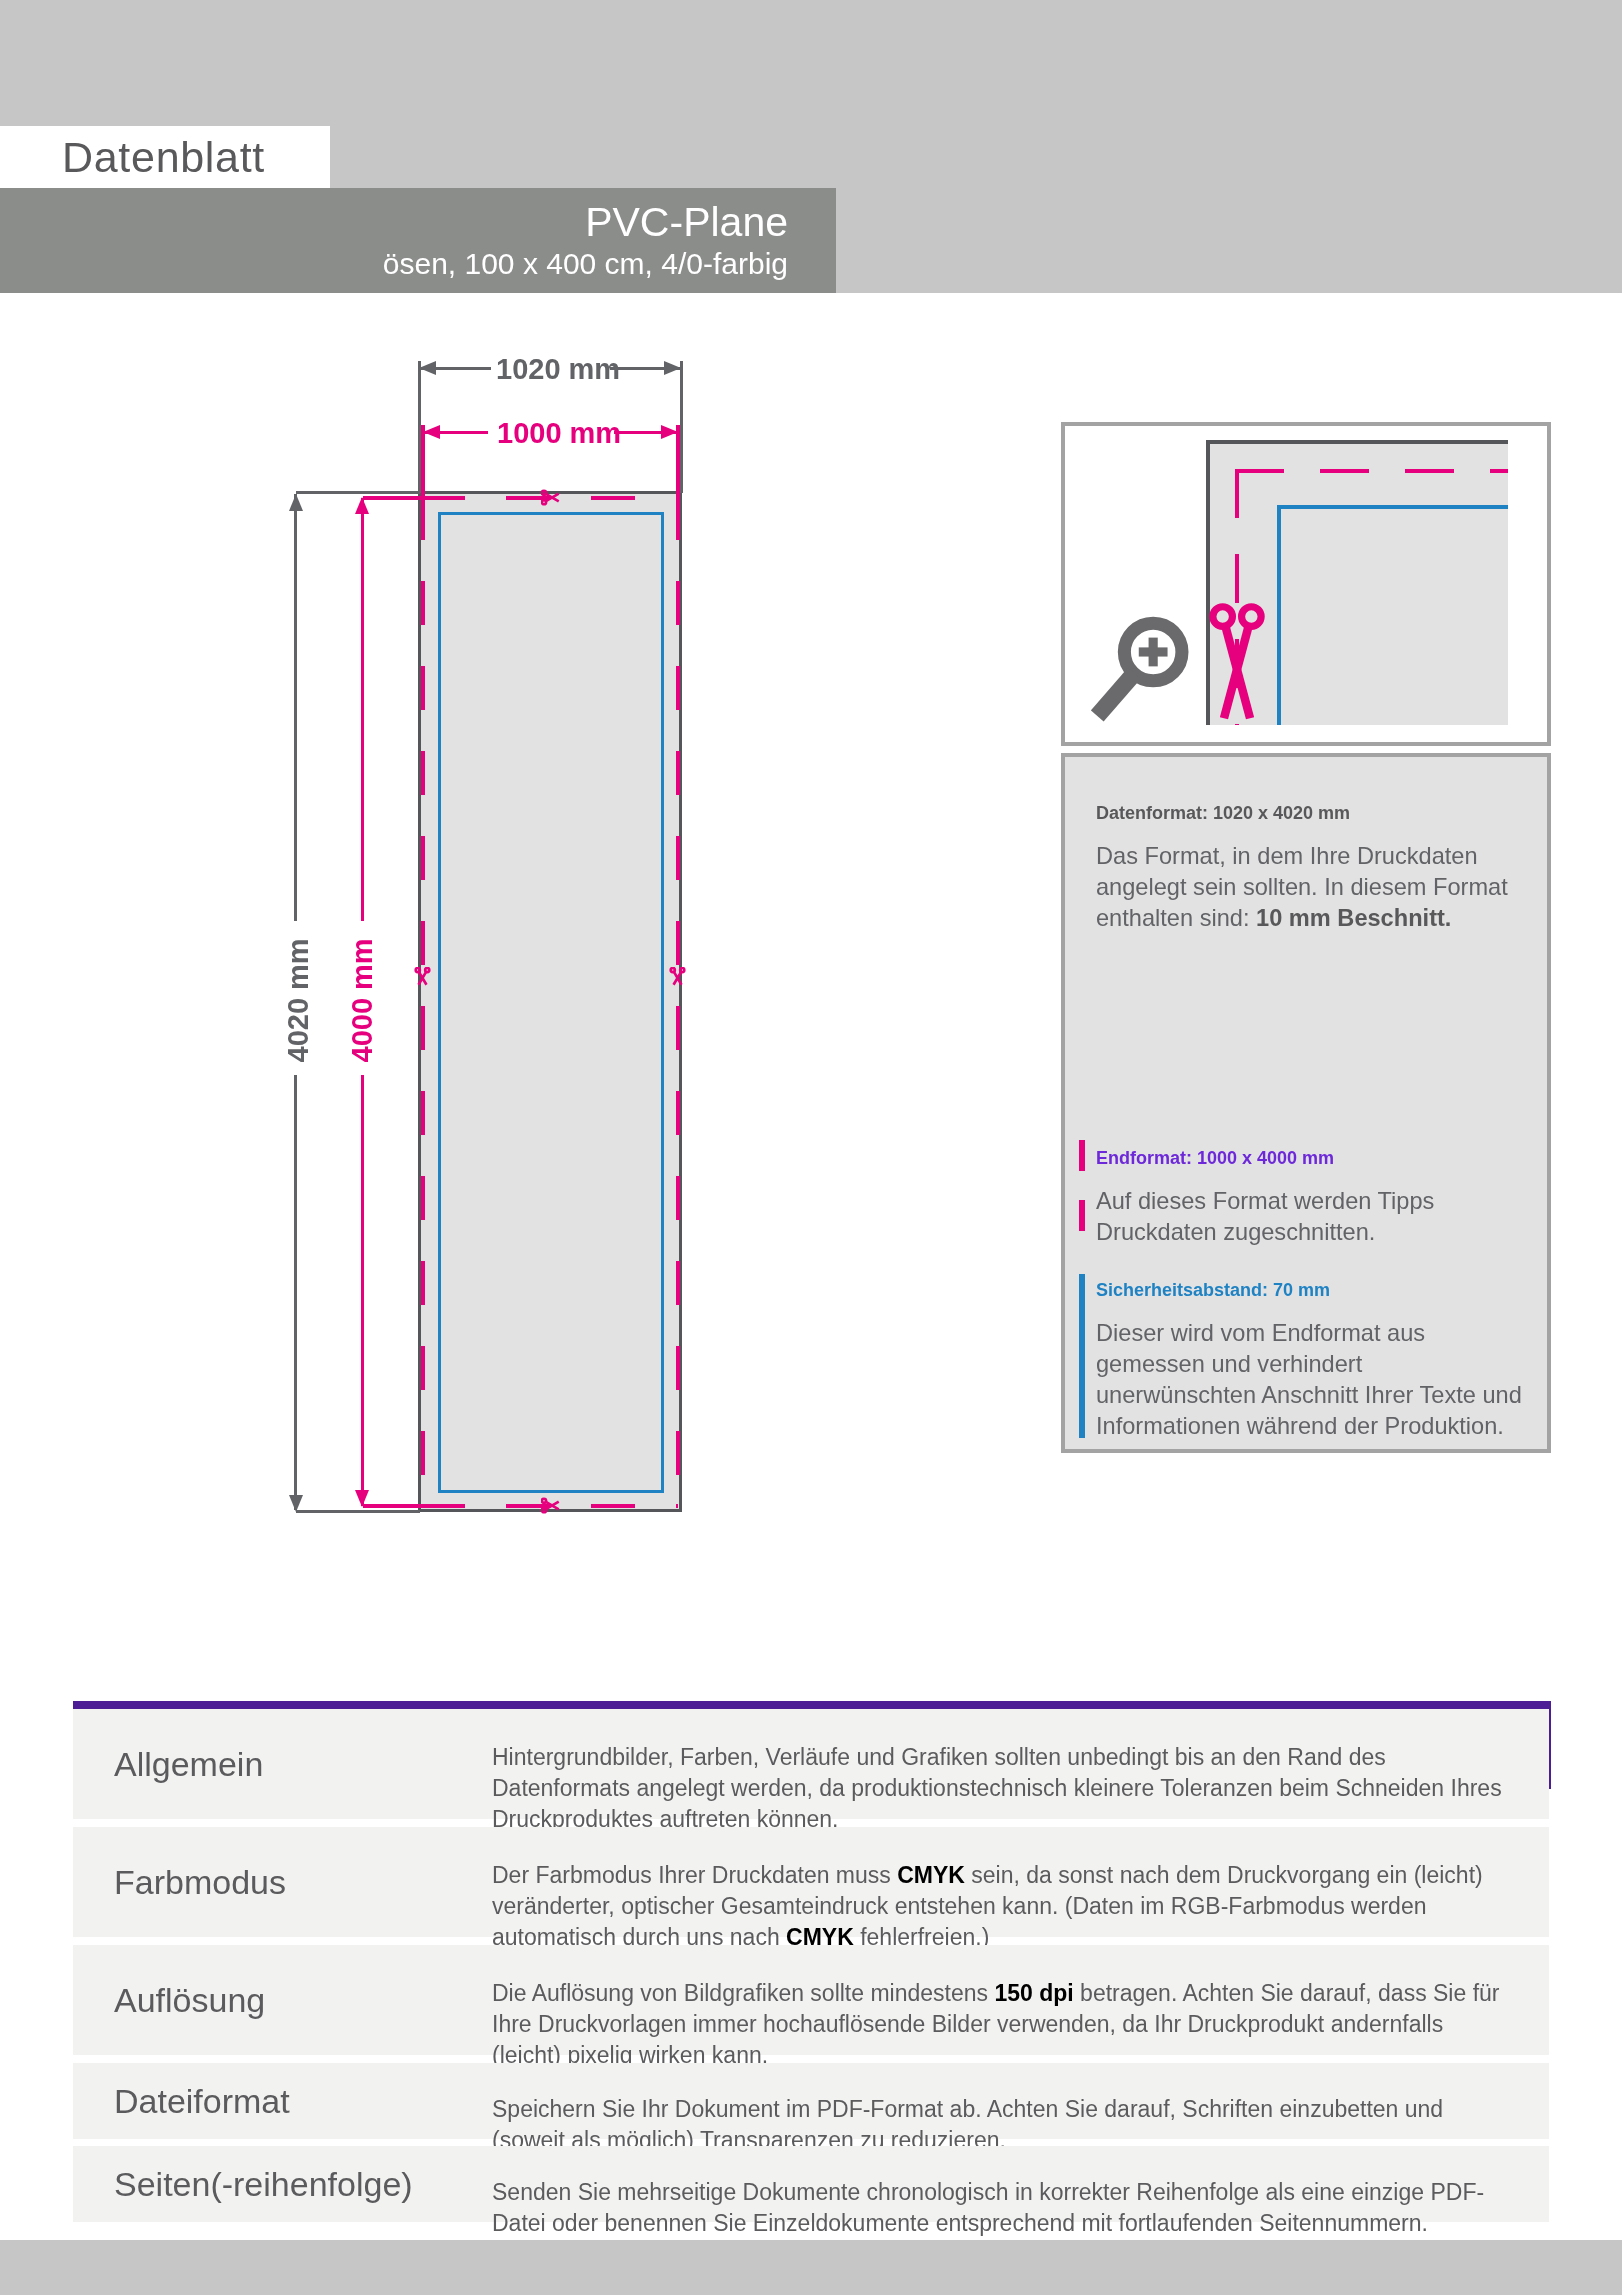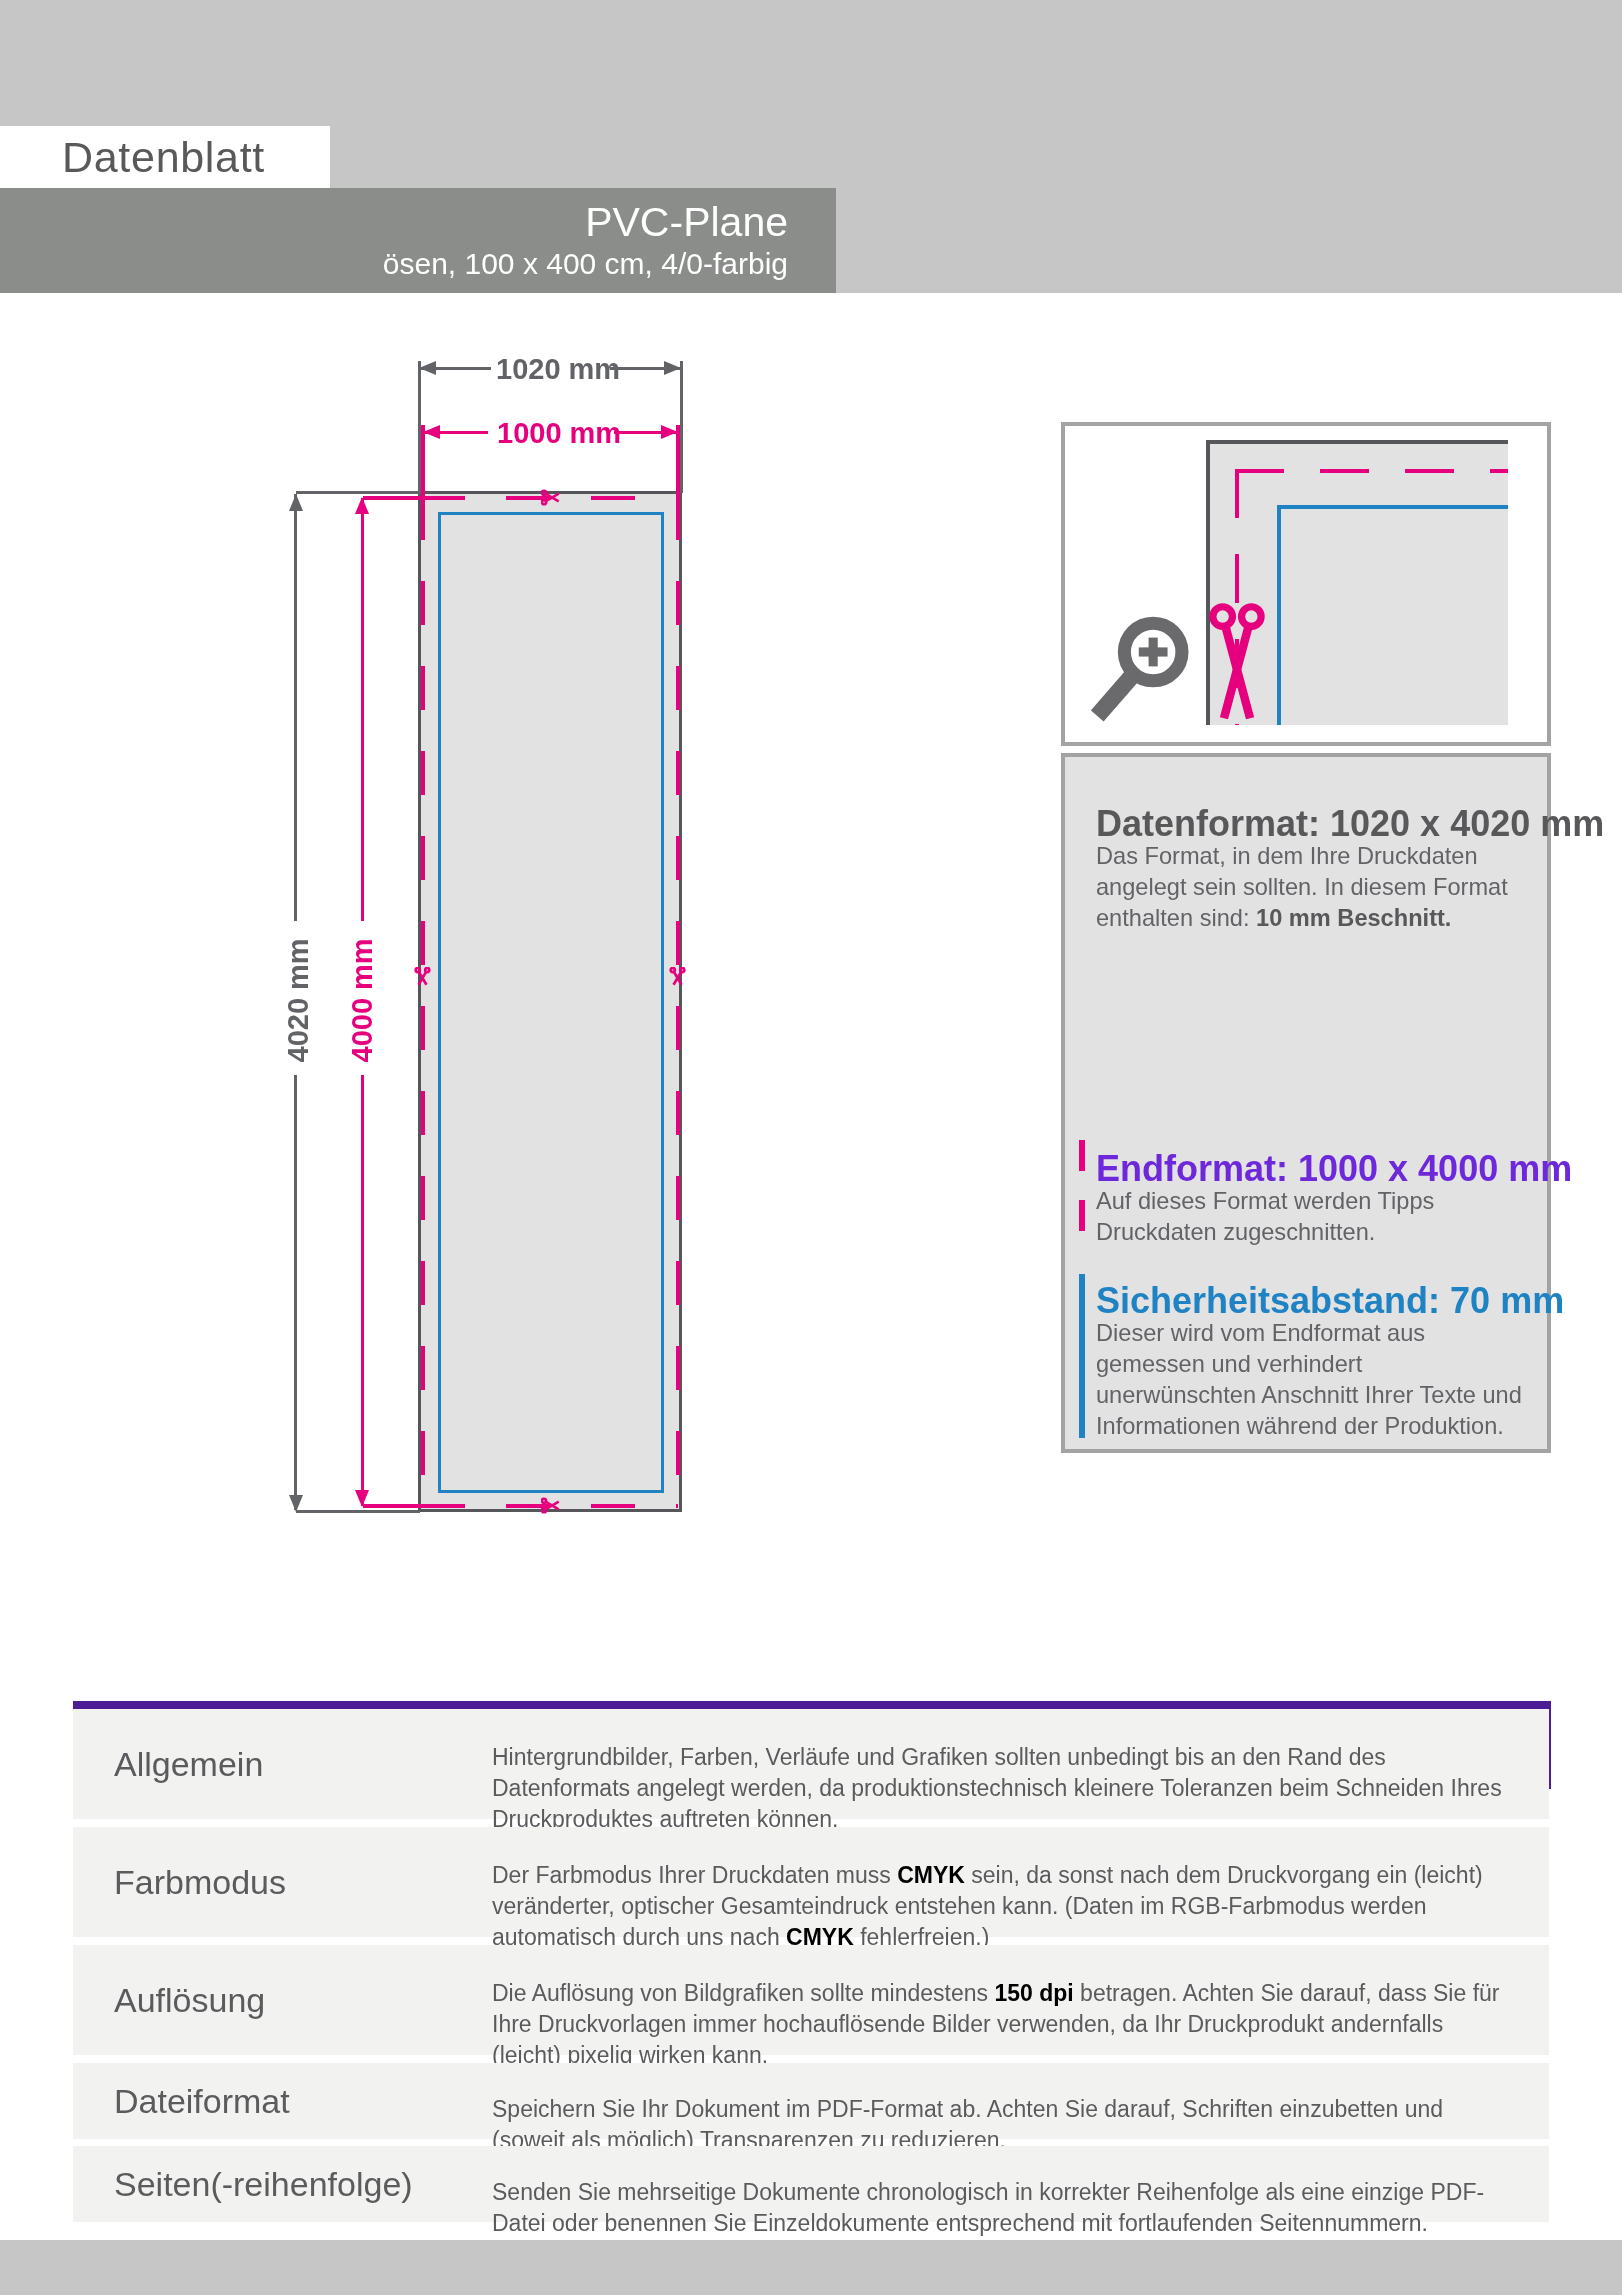--- a/index.html
+++ b/index.html
@@ -39,21 +39,21 @@
   .arr-left.m{border-right-color:#e6007e;}
   .arr-right.m{border-left-color:#e6007e;}
   .arr-up.m{border-bottom-color:#e6007e;}
   .arr-down.m{border-top-color:#e6007e;}
   
   .detail-white{left:1061px;top:422px;width:490px;height:324px;box-sizing:border-box;
     background:#ffffff;border:4.6px solid #a4a3a4;}
   .detail-gray{left:1061px;top:753px;width:490px;height:700px;box-sizing:border-box;
     background:#e3e2e3;border:4.6px solid #a4a3a4;}
   .ill-fill{left:1210px;top:444px;width:298px;height:281px;background:#e2e2e2;}
-  .info-h{position:absolute;left:31px;width:425px;font-size:36px;font-weight:700;color:#58585a;white-space:nowrap;}
+  .info-h{position:absolute;left:31px;width:425px;font-size:18px;font-weight:700;color:#58585a;white-space:nowrap;}
   .info-h.mag{color:#6d28d9;}
   .info-h.blu{color:#1e82c3;}
   .info-p{position:absolute;left:31px;width:429px;font-size:23.6px;line-height:31px;color:#626366;}
   .info-p b{font-weight:700;color:#58585a;}
   .accent-mag{position:absolute;left:14.4px;width:5.9px;
     background:repeating-linear-gradient(180deg,#e6007e 0 31px,transparent 31px 60px);}
   .accent-blu{position:absolute;left:14.4px;width:5.9px;background:#1e82c3;}
   
   .tips-bar{left:73px;top:1701px;width:1478px;height:88px;background:#4c1d95;}
   .tips-bar-title{position:absolute;left:41px;top:0;height:76px;line-height:76px;

